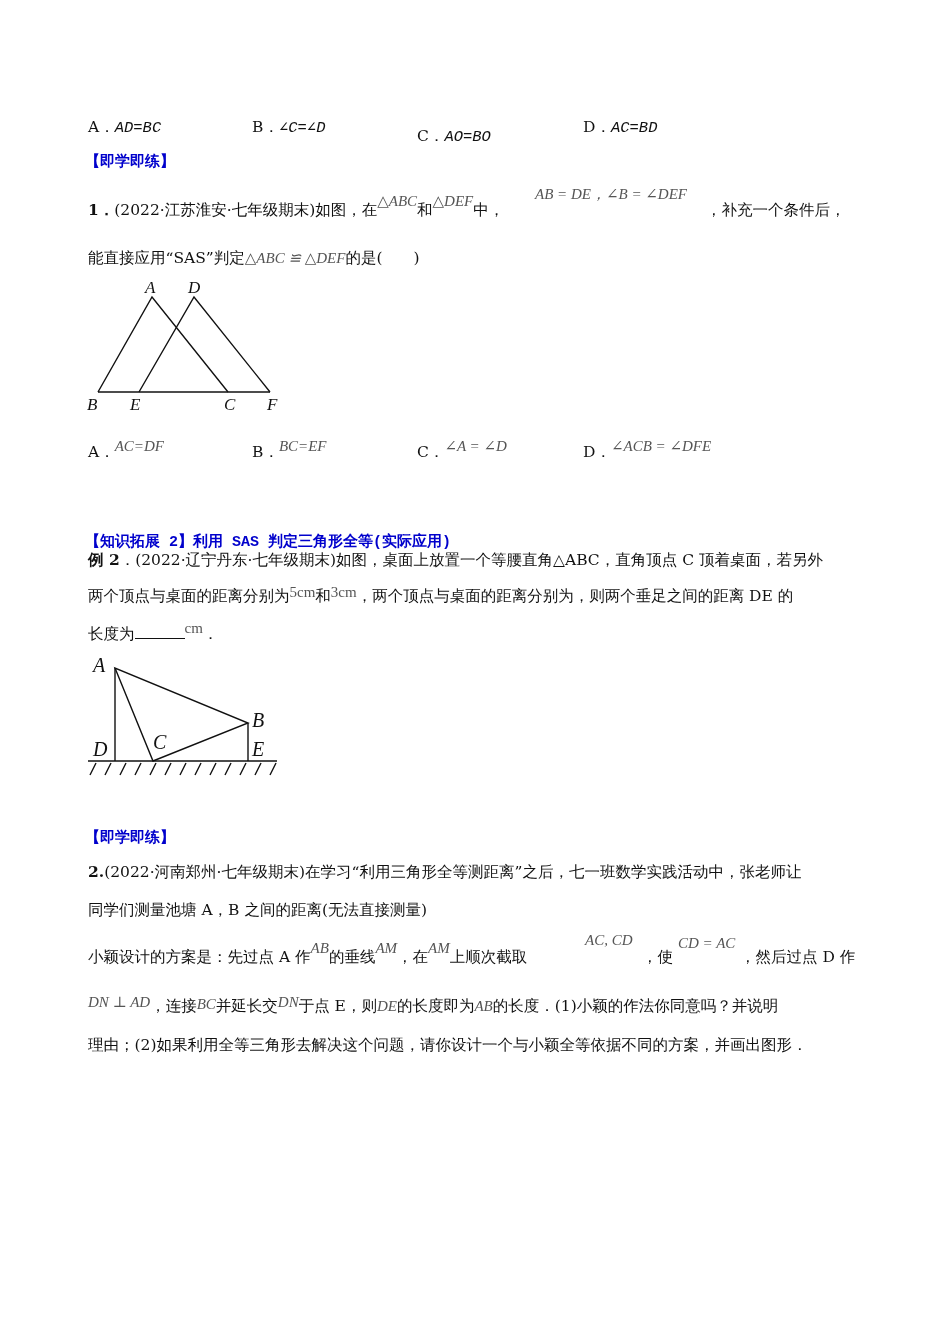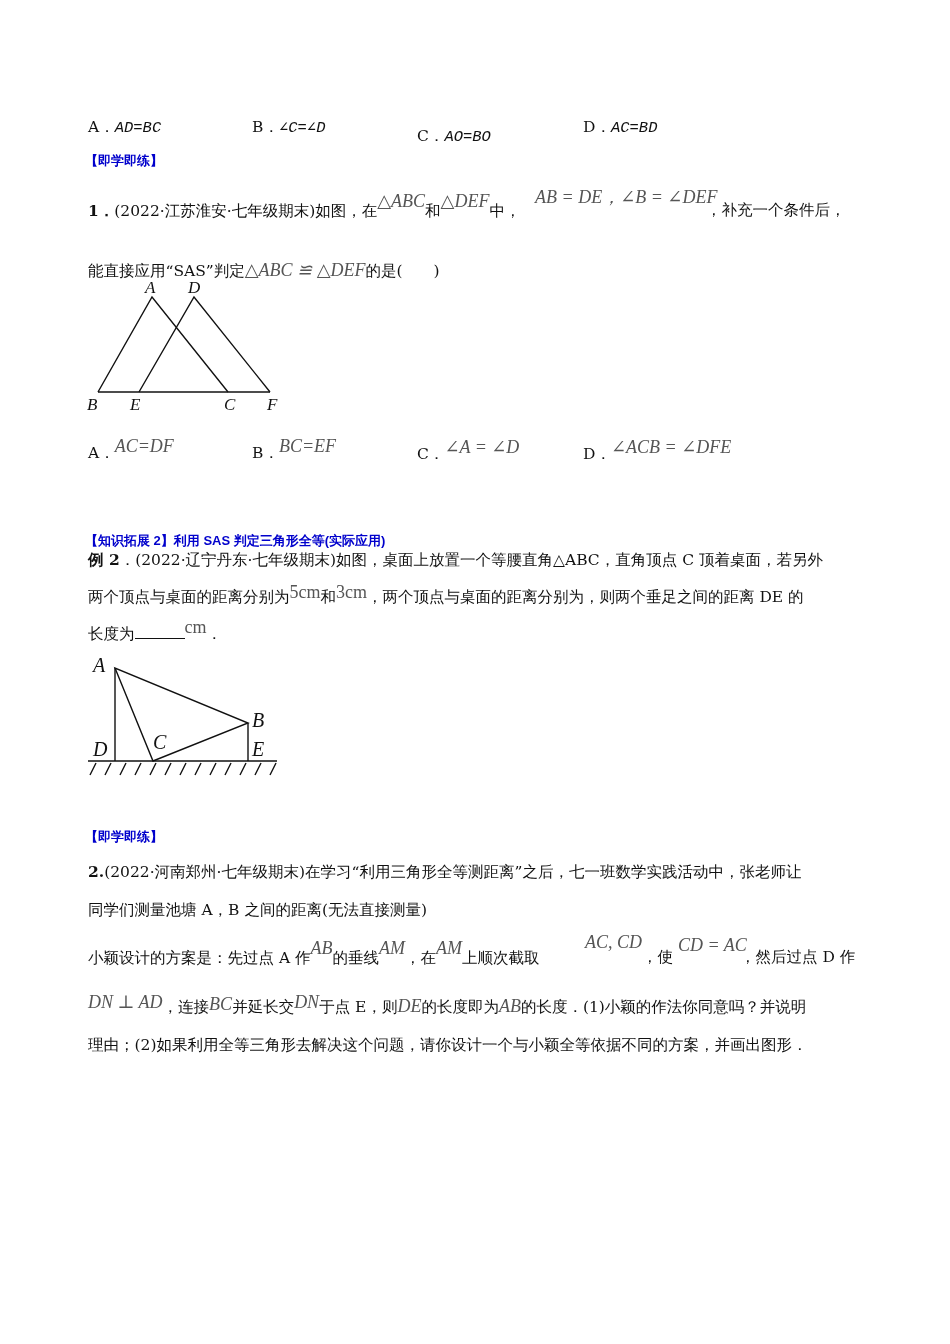--- a/index.html
+++ b/index.html
@@ -3,23 +3,23 @@
 <meta charset="utf-8">
 <style>
   html, body { margin: 0; padding: 0; }
   body {
     width: 950px; height: 1344px; background: #ffffff; position: relative;
     font-family: "DejaVu Serif", "Liberation Serif", serif; color: #111;
     overflow: hidden;
   }
   .abs { position: absolute; white-space: nowrap; }
   .line { font-size: 15.5px; line-height: 20px; }
-  .heading { color: #0000cc; font-weight: bold; font-family: Liberation Sans, sans-serif; font-size: 13px; }
+  .heading { color: #0000cc; font-weight: bold; font-family: Liberation Mono, monospace; font-size: 15px; }
   .math { font-family: Liberation Mono, monospace; font-style: italic; }
-  .math-light { font-family: "Liberation Serif", "DejaVu Serif", serif; font-style: italic; color: #555; font-size: 18px; }
+  .math-light { font-family: "Liberation Serif", "DejaVu Serif", serif; font-style: italic; color: #555; font-size: 15px; }
   .raised { position: relative; top: -9px; }
   .bold { font-weight: bold; }
   .opt { position: absolute; font-size: 15.5px; white-space: nowrap; }
   .blank { display: inline-block; width: 50px; border-bottom: 1px solid #111; height: 15px; vertical-align: baseline; }
   svg text { font-family: "Liberation Serif", "DejaVu Serif", serif; font-style: italic; font-size: 17px; fill: #111; }
 </style>
 </head>
 <body>
 
 <div>
@@ -38,21 +38,21 @@
 </div>
 
 <div class="abs heading" style="left:85px;top:152px;">【即学即练】</div>
 
 <div class="abs line" style="left:88px;top:200px;">
   <span class="bold">1．</span><span>(2022·江苏淮安·七年级期末)如图，在</span><span class="math-light raised">△ABC</span><span>和</span><span class="math-light raised">△DEF</span><span>中，</span>
 </div>
 <div class="abs math-light" style="left:535px;top:185px;">AB = DE，∠B = ∠DEF</div>
 <div class="abs line" style="left:706px;top:200px;">，补充一个条件后，</div>
 
-<div class="abs line" style="left:88px;top:260px;text-align:right;">
+<div class="abs line" style="left:88px;top:248px;text-align:right;">
   <span>能直接应用“SAS”判定</span><span class="math-light">△ABC ≌ △DEF</span><span>的是(　　)</span>
 </div>
 
 <svg class="abs" style="left:80px;top:270px;" width="220" height="150">
   <g stroke="#111" stroke-width="1.4" fill="none">
     <line x1="18" y1="122" x2="190" y2="122"></line>
     <polyline points="18,122 72,27 148,122"></polyline>
     <polyline points="59,122 114,27 190,122"></polyline>
   </g>
   <text x="65" y="23">A</text>

